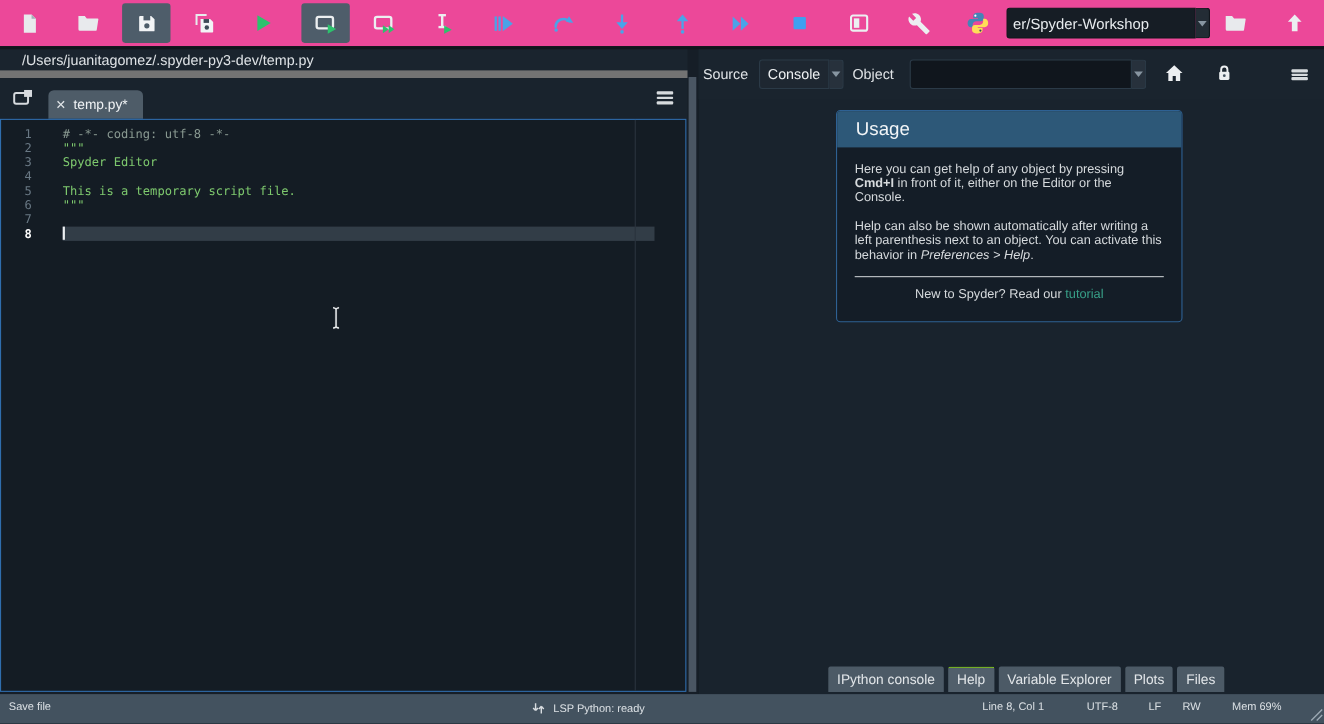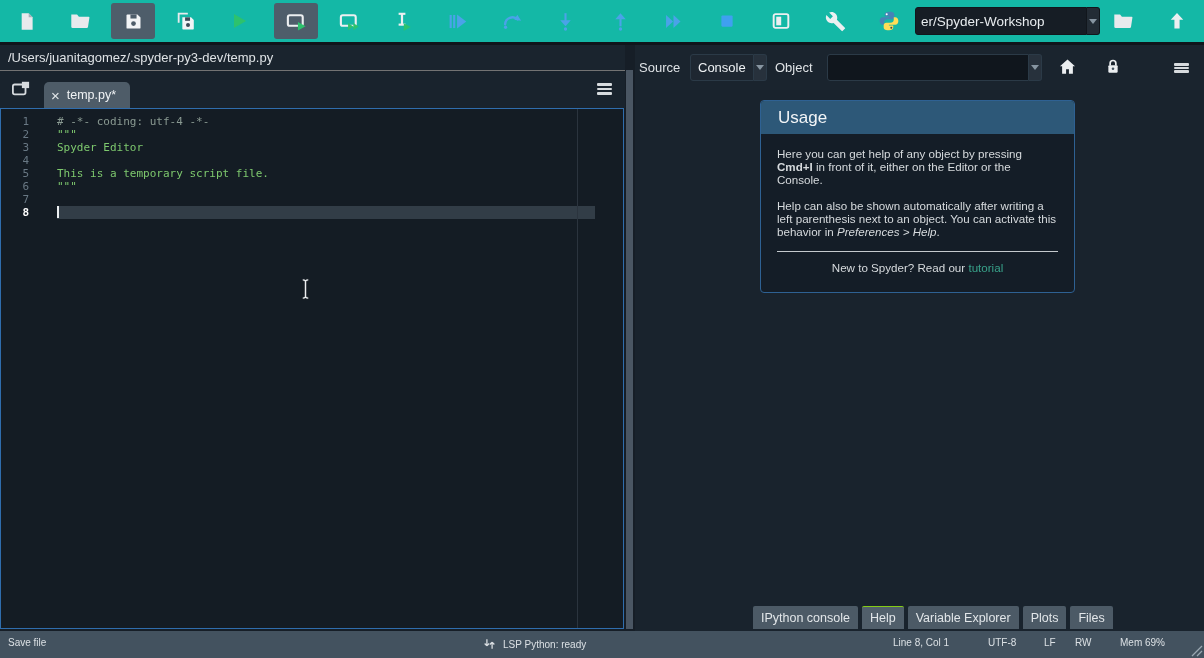--- a/index.html
+++ b/index.html
@@ -2,41 +2,41 @@
 <html><head>
 <meta charset="utf-8">
 <style>
   * { margin:0; padding:0; box-sizing:border-box; }
   html,body { width:1204px; height:658px; overflow:hidden; background:#10161d;
     font-family:"Liberation Sans", sans-serif; }
   .abs { position:absolute; }
   #app { position:relative; width:1204px; height:658px; }
 
   
-  #toolbar { left:0; top:0; width:1204px; height:42px; background:#14b8a6; }
+  #toolbar { left:0; top:0; width:1204px; height:42px; background:#ec4899; }
   .tbtn { position:absolute; top:3px; width:44px; height:36px; display:flex;
     align-items:center; justify-content:center; border:none; background:transparent; cursor:default; }
   .tbtn.hl { background:#4e5d6a; border-radius:3px; }
   .tbtn svg { display:block; }
   #workdir-combo { position:absolute; left:915px; top:7px; width:172px; height:28px;
     background:#161d25; border:1px solid #11161c; border-radius:3px 0 0 3px;
     color:#e8ecef; font-size:13.5px; display:flex; align-items:center; padding-left:5px;
     white-space:nowrap; overflow:hidden; }
   #workdir-arrow { position:absolute; left:1087px; top:7px; width:13px; height:28px;
     background:#232c35; border:1px solid #11161c; border-left:none; border-radius:0 3px 3px 0;
     display:flex; align-items:center; justify-content:center; }
   .caret-down { width:0; height:0; border-left:4px solid transparent;
     border-right:4px solid transparent; border-top:5px solid #8795a1; }
 
   #seam-under-toolbar { left:0; top:42px; width:1204px; height:3px; background:#10151b; }
 
   
   #left-pane { left:0; top:45px; width:635px; height:586px; background:#161e27; }
   #breadcrumb-bar { left:0; top:0; width:625px; height:26px; background:#1a242e;
-    border-bottom:1px solid #737373; display:flex; align-items:center; padding-left:8px; }
+    border-bottom:7px solid #737373; display:flex; align-items:center; padding-left:20px; }
   #breadcrumb-bar span { color:#dfe3e6; font-size:13px; }
   #tabbar { left:0; top:26px; width:625px; height:37px; background:#19232d; }
   #browse-tabs-btn { position:absolute; left:9px; top:8px; width:24px; height:22px;
     display:flex; align-items:center; justify-content:center; background:transparent; border:none; }
   #editor-tab { position:absolute; left:44px; top:11px; width:86px; height:26px;
     background:#4e5c68; border-radius:5px 5px 0 0; display:flex; align-items:center;
     padding-left:7px; cursor:default; }
   #editor-tab .close-x { color:#e3e7ea; font-size:15px; line-height:1; margin-right:7px; }
   #editor-tab .tab-text { color:#f0f3f5; font-size:12.5px; }
   #tab-underline { position:absolute; left:44px; top:37px; width:86px; height:3px; background:#4fa4ed; }
@@ -321,21 +321,21 @@
         <div>1</div>
         <div>2</div>
         <div>3</div>
         <div>4</div>
         <div>5</div>
         <div>6</div>
         <div>7</div>
         <div class="cur">8</div>
       </div>
       <div class="code-col">
-        <div class="tok-comment"># -*- coding: utf-4 -*-</div>
+        <div class="tok-comment"># -*- coding: utf-8 -*-</div>
         <div class="tok-string">"""</div>
         <div class="tok-string">Spyder Editor</div>
         <div></div>
         <div class="tok-string">This is a temporary script file.</div>
         <div class="tok-string">"""</div>
         <div></div>
         <div></div>
       </div>
     </div>
 

